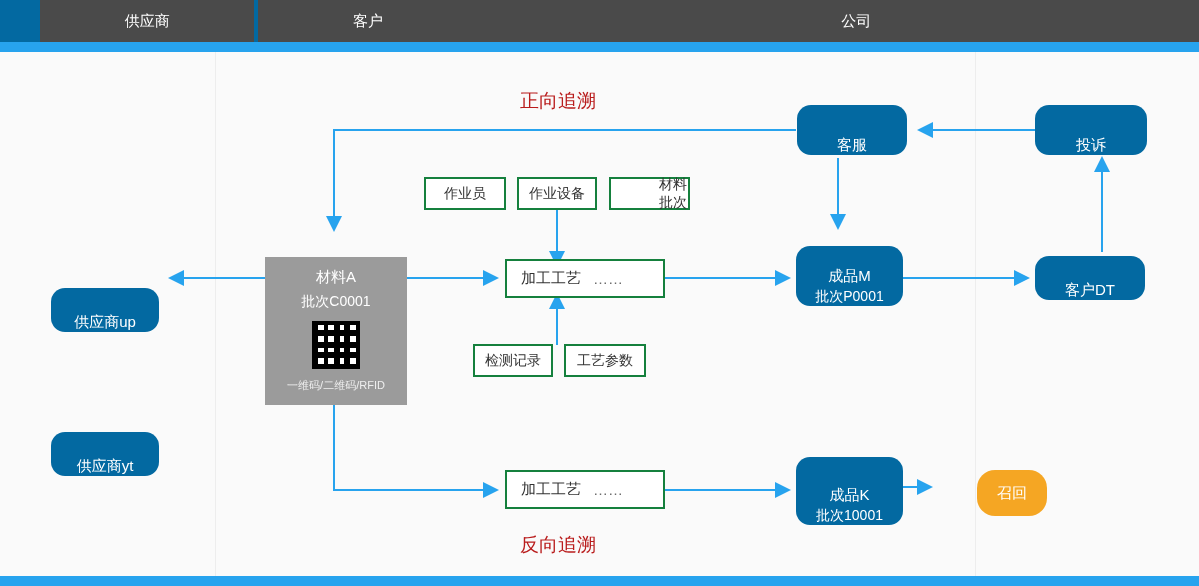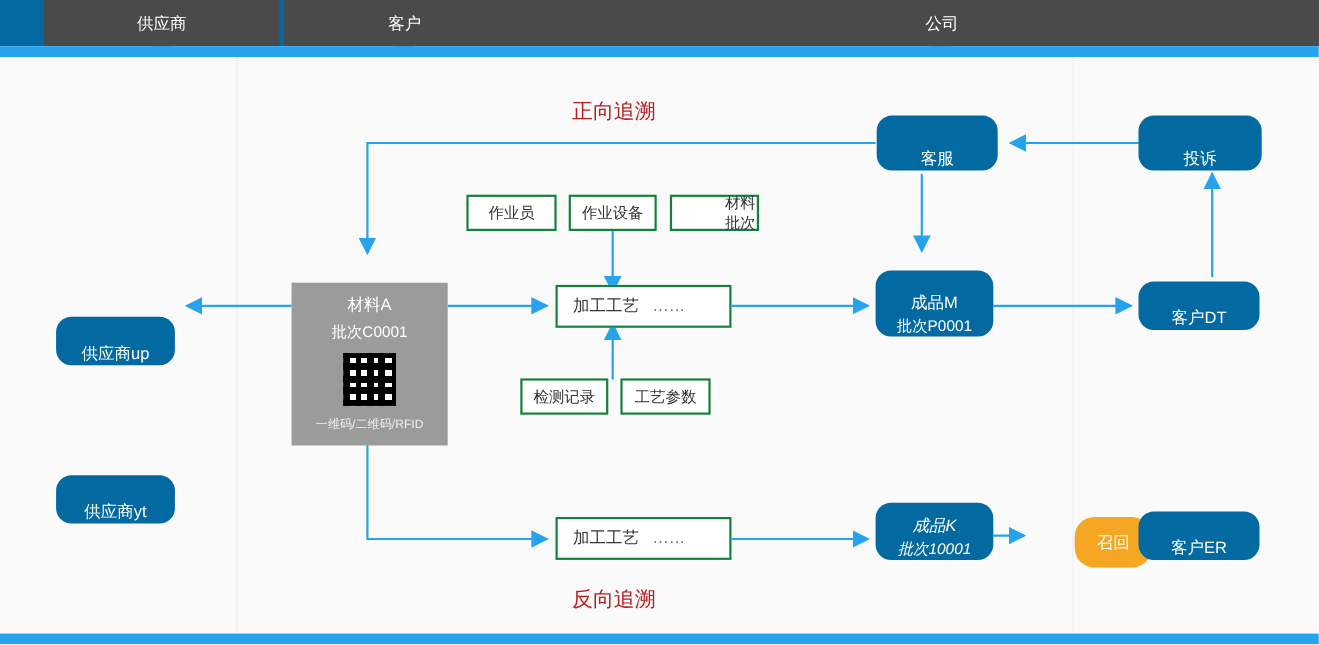--- a/index.html
+++ b/index.html
@@ -268,30 +268,27 @@
     <span>检测记录</span>
   </div>
   <div class="wbox" style="left:564px; top:344px; width:82px; height:33px;justify-content:center;">
     <span>工艺参数</span>
   </div>
 
   <div class="node" style="left:796px; top:246px; width:107px; height:60px;">
     <span class="l1">成品M</span>
     <span class="l2">批次P0001</span>
   </div>
-  <div class="node" style="left:796px; top:457px; width:107px; height:52px;font-style:italic;">
+  <div class="node" style="left:796px; top:457px; width:107px; height:68px;">
     <span class="l1">成品K</span>
     <span class="l2">批次10001</span>
   </div>
 
   <div class="pill" style="left:977px; top:470px; width:70px; height:46px;">
     <span>召回</span>
   </div>
 
   <div class="node" style="left:1035px; top:256px; width:110px; height:44px;">
     <span class="l1">客户DT</span>
   </div>
-  <div class="node" style="left:1035px; top:465px; width:110px; height:44px;">
-    <span class="l1">客户ER</span>
-  </div>
 
   <div class="blue-bar-bottom"></div>
 </div>
 
 </body></html>

